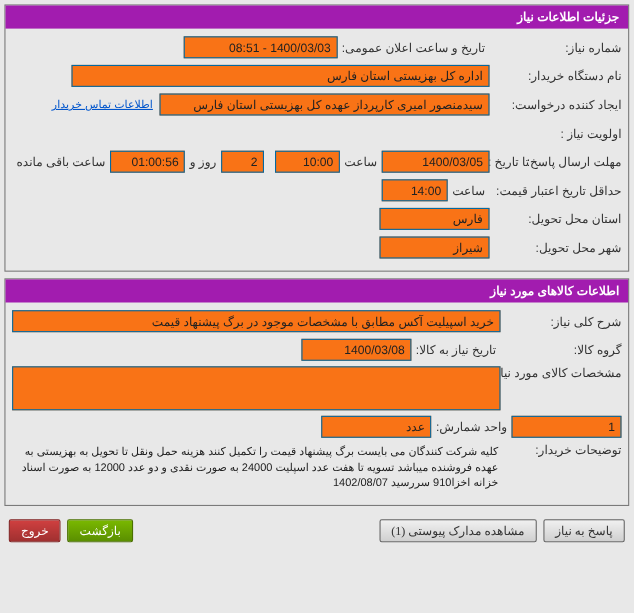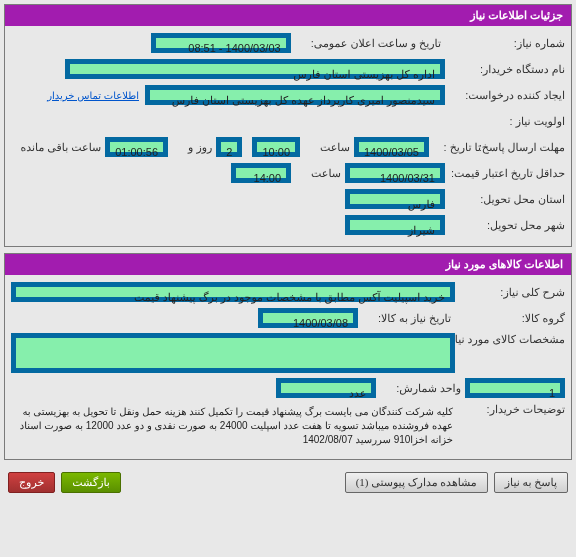--- a/index.html
+++ b/index.html
@@ -43,22 +43,22 @@
     }
     .label {
       color: #333;
       font-size: 11px;
       padding-left: 4px;
       white-space: nowrap;
     }
     .label-w1 { width: 120px; }
     .label-w2 { width: 110px; }
     .field {
-      background: #86efac;
-      border: 5px solid #0369a1;
+      background: #f97316;
+      border: 1px solid #0369a1;
       padding: 2px 5px;
       font-size: 11px;
       height: 20px;
       line-height: 16px;
       color: #222;
     }
     .field-small { width: 100px; }
     .field-med { width: 140px; }
     .field-long { width: 380px; }
     .field-mini { width: 60px; }
@@ -109,21 +109,20 @@
       background: linear-gradient(#d04040, #a03030);
       color: #fff;
       border-color: #802020;
     }
     .spacer { flex: 1; }
     .inline-label {
       font-size: 11px;
       color: #333;
       padding: 0 4px;
       white-space: nowrap;
-      margin-left: 16px;
     }
   </style>
 </head>
 <body>
 
 <div class="container">
 
   <div class="panel">
     <div class="panel-header">جزئیات اطلاعات نیاز</div>
     <div class="panel-body">
@@ -156,21 +155,20 @@
         <span class="inline-label">ساعت</span>
         <span class="field field-mini">10:00</span>
         <span class="field field-tiny" style="margin-right:10px">2</span>
         <span class="inline-label">روز و</span>
         <span class="field" style="width:70px">01:00:56</span>
         <span class="inline-label">ساعت باقی مانده</span>
       </div>
 
       <div class="row">
         <span class="label label-w1">حداقل تاریخ اعتبار قیمت:</span>
-        <span class="field field-small">1400/03/31</span>
         <span class="inline-label">ساعت</span>
         <span class="field field-mini">14:00</span>
       </div>
 
       <div class="row">
         <span class="label label-w1">استان محل تحویل:</span>
         <span class="field field-small">فارس</span>
       </div>
 
       <div class="row">

